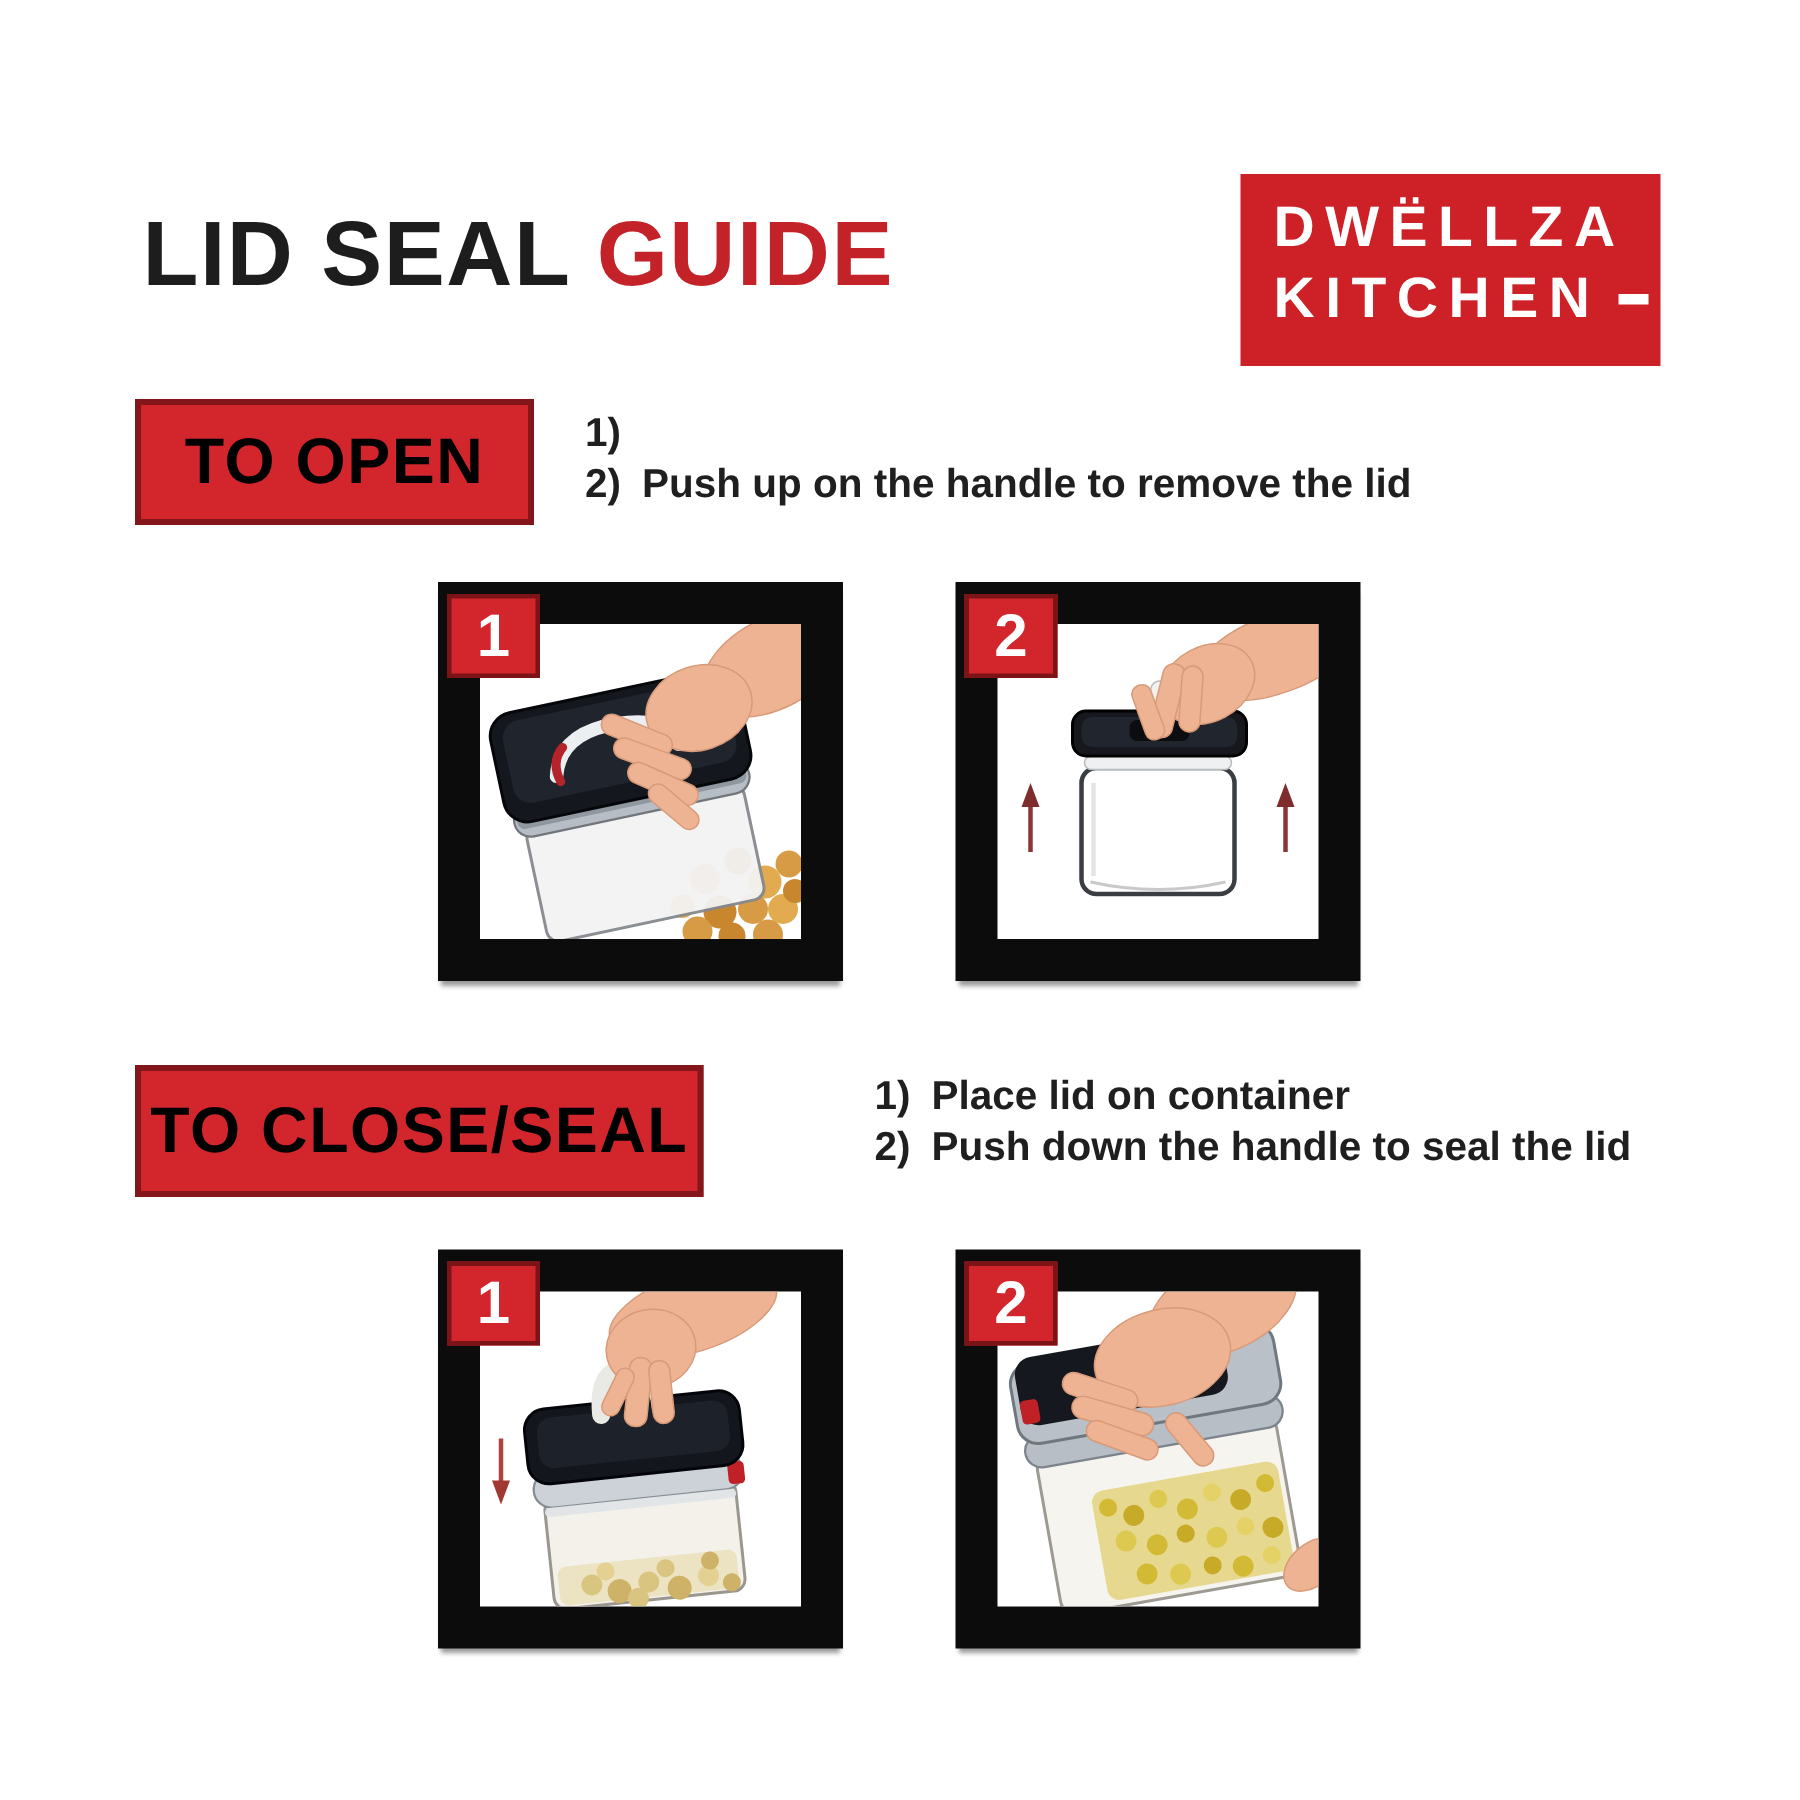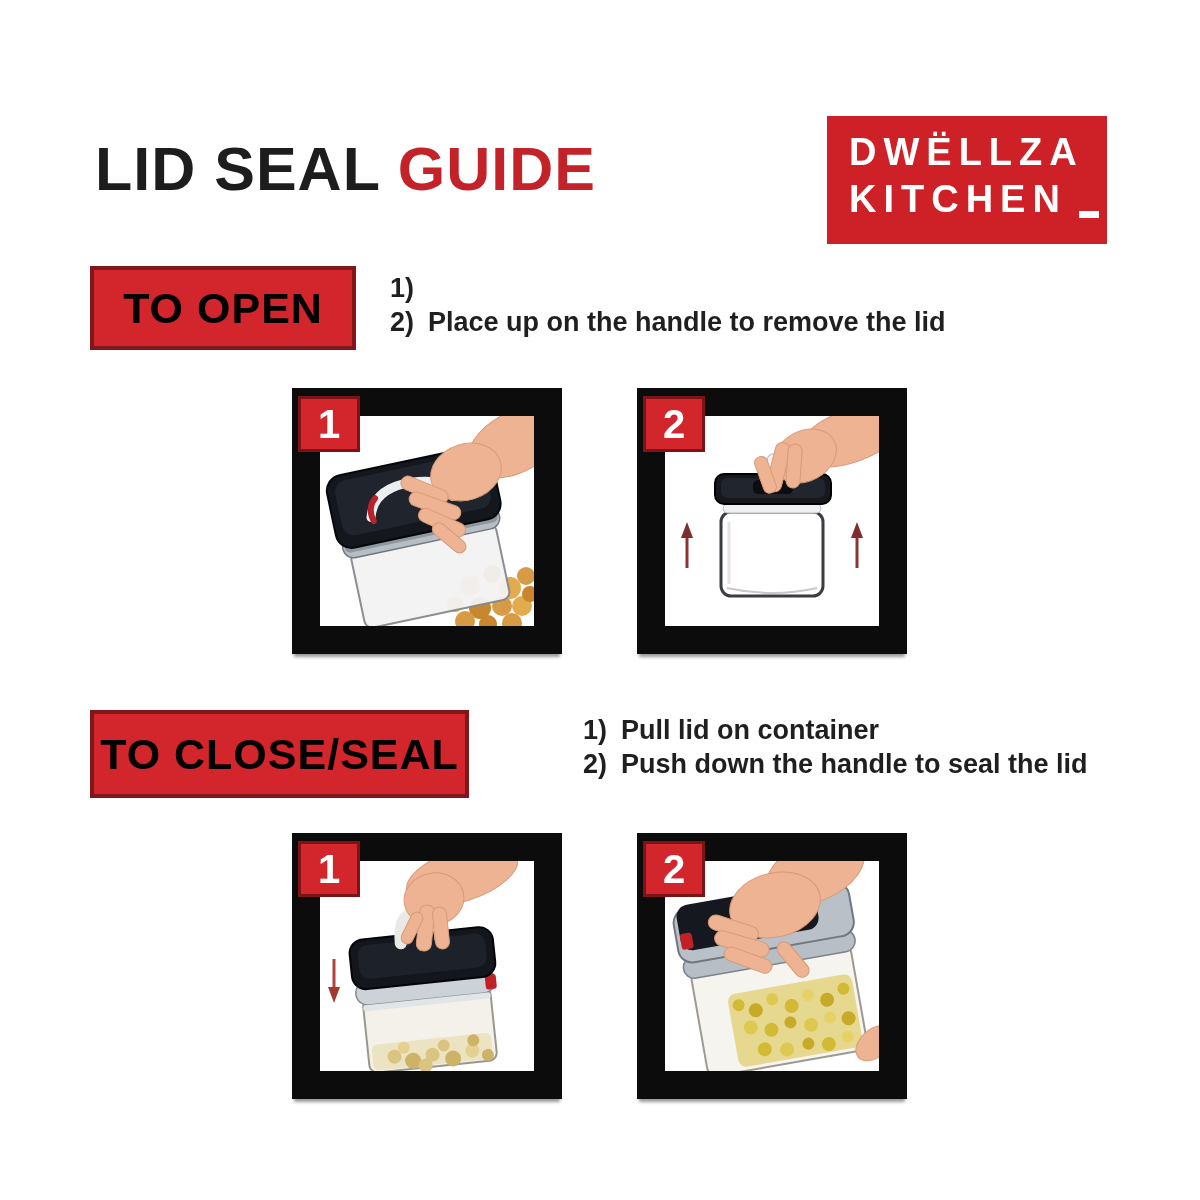--- a/index.html
+++ b/index.html
@@ -8,21 +8,21 @@
 
   
   .title{position:absolute;left:95px;top:134px;margin:0;font-size:61px;font-weight:bold;
          letter-spacing:1px;color:var(--ink,#1d1d1d);white-space:pre;}
   .title .red{color:var(--title-red,#c32229);}
 
   
   .logo{position:absolute;left:827px;top:100px;width:280px;height:128px;background:var(--brand-red,#ce2127);
         color:#fff;padding:17px 6px 0 22px;margin-top:16px;}
   .logo-line{font-size:38px;font-weight:bold;letter-spacing:7px;line-height:1.0;}
-  .logo-row{display:flex;align-items:flex-end;margin-top:9px;}
+  .logo-row{display:flex;align-items:center;margin-top:9px;}
   .logo-dash{flex:1;height:7px;background:#ffffff;margin-left:12px;margin-right:2px;}
 
   
   .badge{position:absolute;background:var(--badge-red,#d2262c);border:4px solid #82161a;
          display:flex;align-items:center;justify-content:center;color:#000000;font-weight:bold;
          font-size:43px;letter-spacing:1px;}
   .badge-open{left:90px;top:266px;width:266px;height:84px;}
   .badge-close{left:90px;top:710px;width:379px;height:88px;}
 
   
@@ -62,21 +62,21 @@
 
   <div class="badge badge-open">
     <span>TO OPEN</span>
   </div>
   <div class="steps steps-open">
     <div class="step">
       <span class="step-num">1)</span>
     </div>
     <div class="step">
       <span class="step-num">2)</span>
-      <span class="step-text">Place up on the handle to remove the lid</span>
+      <span class="step-text">Push up on the handle to remove the lid</span>
     </div>
   </div>
 
   <div class="photo-frame pf-open-1">
     <div class="num-badge">1</div>
     <div class="photo-inner">
       <svg viewBox="0 0 214 210" aria-label="Hand lifting the lid handle to unlock the lid on a container of crackers">
         <g>
           <circle cx="150" cy="170" r="10" fill="#d79b45"></circle>
             <circle cx="172" cy="158" r="9" fill="#c8862f"></circle>
@@ -148,21 +148,21 @@
       </svg>
     </div>
   </div>
 
   <div class="badge badge-close">
     <span>TO CLOSE/SEAL</span>
   </div>
   <div class="steps steps-close">
     <div class="step">
       <span class="step-num">1)</span>
-      <span class="step-text">Pull lid on container</span>
+      <span class="step-text">Place lid on container</span>
     </div>
     <div class="step">
       <span class="step-num">2)</span>
       <span class="step-text">Push down the handle to seal the lid</span>
     </div>
   </div>
 
   <div class="photo-frame pf-close-1">
     <div class="num-badge">1</div>
     <div class="photo-inner">

